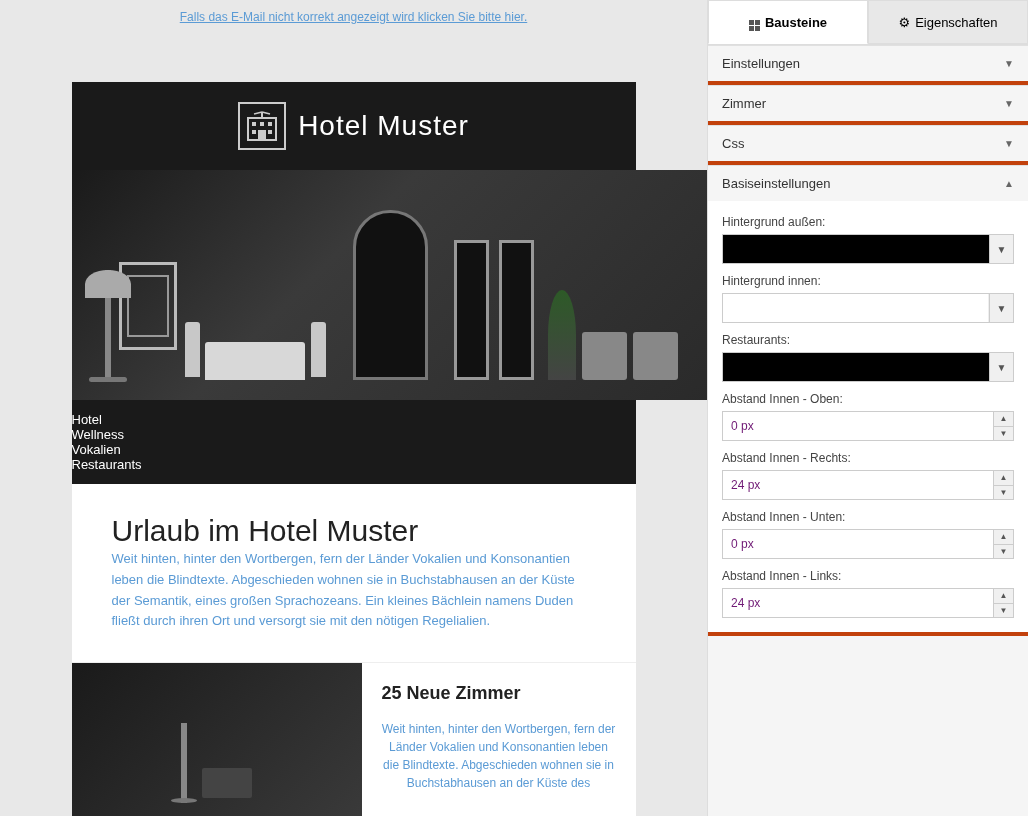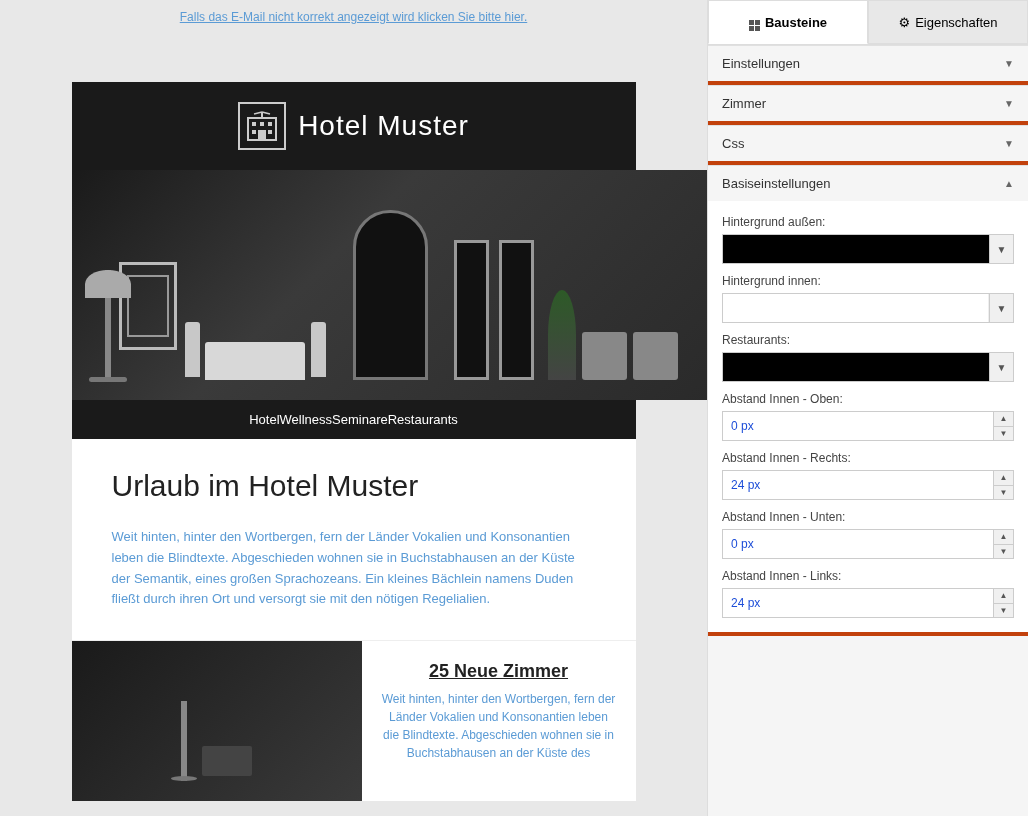--- a/index.html
+++ b/index.html
@@ -75,41 +75,42 @@
       display: flex;
       align-items: flex-end;
       justify-content: space-around;
       padding: 0 20px 20px;
     }
 
     
     .email-nav {
       background: #1a1a1a;
       display: flex;
-      justify-content: center;
+      justify-content: flex-start;
       padding: 12px 0;
+      flex-direction: column;
     }
     .nav-item {
       color: #ffffff;
       font-size: 13px;
       text-decoration: none;
       cursor: pointer;
     }
 
     
     .email-content {
       background: #ffffff;
       padding: 30px 40px 30px 40px;
       border-bottom: 1px solid #eee;
     }
     .email-content h1 {
       font-size: 30px;
       font-weight: normal;
       color: #222;
-      margin-bottom: 24px;
+      margin-bottom: 1px;
     }
     .email-content p {
       font-size: 13px;
       line-height: 1.6;
       color: #5b9bd5;
     }
 
     
     .promo-bar {
       background: #2a2a2a;
@@ -152,23 +153,21 @@
     }
     .room-text {
       background: #fff;
       padding: 20px 20px;
       flex: 1;
     }
     .room-text h2 {
       font-size: 18px;
       font-weight: bold;
       color: #222;
-      margin-bottom: 8px;
-      text-align: center;
-      text-decoration: underline;
+      margin-bottom: 16px;
     }
     .room-text p {
       font-size: 12px;
       line-height: 1.5;
       color: #5b9bd5;
       text-align: center;
     }
 
     
     #right-panel {
@@ -276,21 +275,21 @@
       border: 1px solid #ccc;
       height: 30px;
       background: #fff;
     }
     .spinner-input {
       flex: 1;
       border: none;
       outline: none;
       padding: 0 8px;
       font-size: 12px;
-      color: #1d4ed8;
+      color: #701a75;
     }
     .spinner-buttons {
       display: flex;
       flex-direction: column;
       width: 20px;
       border-left: 1px solid #ccc;
     }
     .spinner-up, .spinner-down {
       flex: 1;
       background: #f0f0f0;
@@ -387,21 +386,21 @@
 
           <div style="width:45px;height:48px;background:#888;border-radius:3px;margin-bottom:0;"></div>
           <div style="width:45px;height:48px;background:#888;border-radius:3px;margin-bottom:0;"></div>
         </div>
       </div>
     </div>
 
     <div class="email-nav">
       <span class="nav-item">Hotel</span>
       <span class="nav-item">Wellness</span>
-      <span class="nav-item">Seminare</span>
+      <span class="nav-item">Vokalien</span>
       <span class="nav-item">Restaurants</span>
     </div>
 
     <div class="email-content">
       <h1>Urlaub im Hotel Muster</h1>
       <p>Weit hinten, hinter den Wortbergen, fern der Länder Vokalien und Konsonantien leben die Blindtexte. Abgeschieden wohnen sie in Buchstabhausen an der Küste der Semantik, eines großen Sprachozeans. Ein kleines Bächlein namens Duden fließt durch ihren Ort und versorgt sie mit den nötigen Regelialien.</p>
     </div>
 
 
     <div class="room-section">

